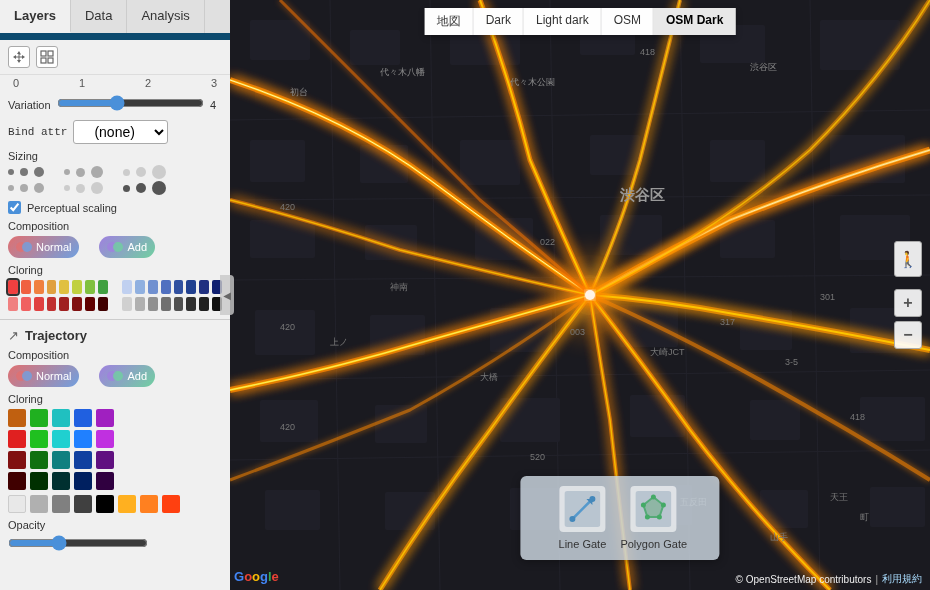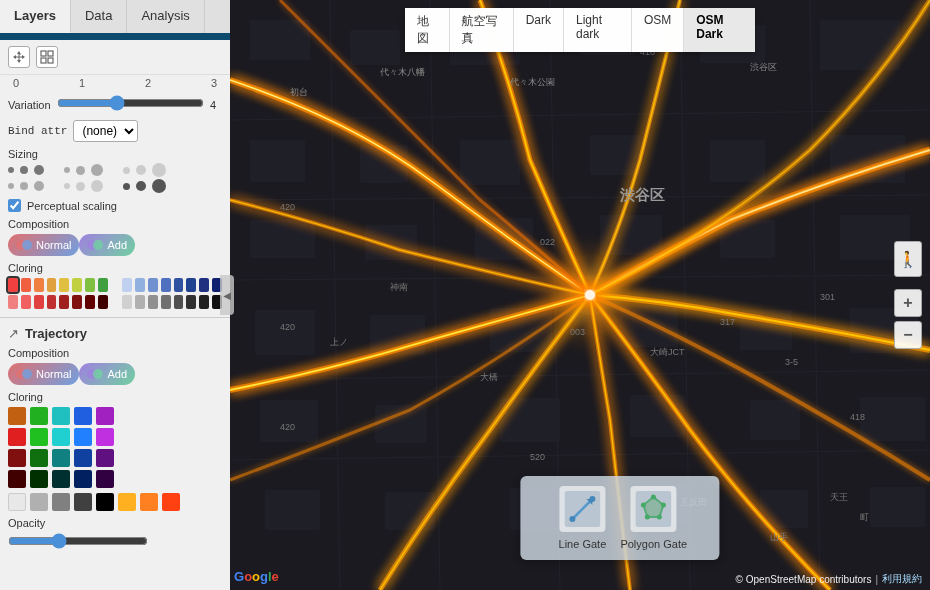--- a/index.html
+++ b/index.html
@@ -86,22 +86,22 @@
 
     
     .bind-row {
       display: flex;
       align-items: center;
       padding: 2px 8px 4px 8px;
       gap: 6px;
     }
     .bind-label { font-size: 11px; color: #333; font-family: Liberation Mono, monospace; }
     .bind-select {
-      font-size: 12px;
-      padding: 2px 4px;
+      font-size: 14px;
+      padding: 2px 16px;
       border: 1px solid #aaa;
       border-radius: 3px;
       background: #fff;
       cursor: pointer;
     }
 
     
     .sizing-label {
       font-size: 11px;
       color: #333;
@@ -137,21 +137,21 @@
     
     .composition-label {
       font-size: 11px;
       color: #333;
       padding: 2px 8px 2px 8px;
     }
     .composition-row {
       display: flex;
       align-items: center;
       padding: 2px 8px 4px 8px;
-      gap: 0;
+      gap: 20px;
     }
     .comp-pill {
       display: flex;
       align-items: center;
       background: linear-gradient(135deg, #e07070 0%, #70a0e0 100%);
       border-radius: 12px;
       padding: 2px 8px;
       gap: 4px;
       font-size: 11px;
       color: #fff;
@@ -796,21 +796,20 @@
     <text x="100" y="345" font-size="9" fill="#777" font-family="Arial">上ノ</text>
     <text x="450" y="505" font-size="9" fill="#777" font-family="Arial">五反田</text>
     <text x="600" y="500" font-size="9" fill="#777" font-family="Arial">天王</text>
     <text x="630" y="520" font-size="9" fill="#777" font-family="Arial">町</text>
     <text x="540" y="540" font-size="9" fill="#777" font-family="Arial">山手</text>
     <text x="300" y="460" font-size="9" fill="#777" font-family="Arial">520</text>
   </svg>
 
   <div class="map-toolbar">
     <div class="map-btn">地図</div>
-    <div class="map-btn">航空写真</div>
     <div class="map-btn">Dark</div>
     <div class="map-btn">Light dark</div>
     <div class="map-btn">OSM</div>
     <div class="map-btn active">OSM Dark</div>
   </div>
 
   <div class="gate-panel">
     <div class="gate-item">
       <div class="gate-icon-area">
         <svg width="36" height="36" viewBox="0 0 36 36">

